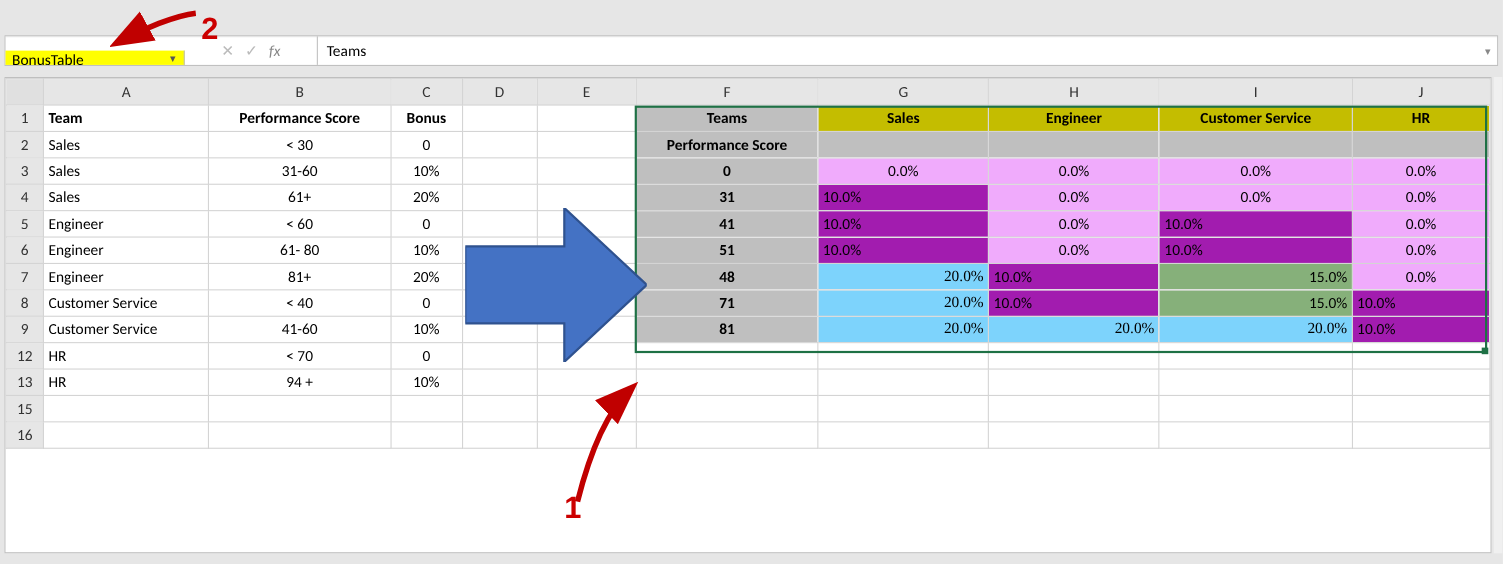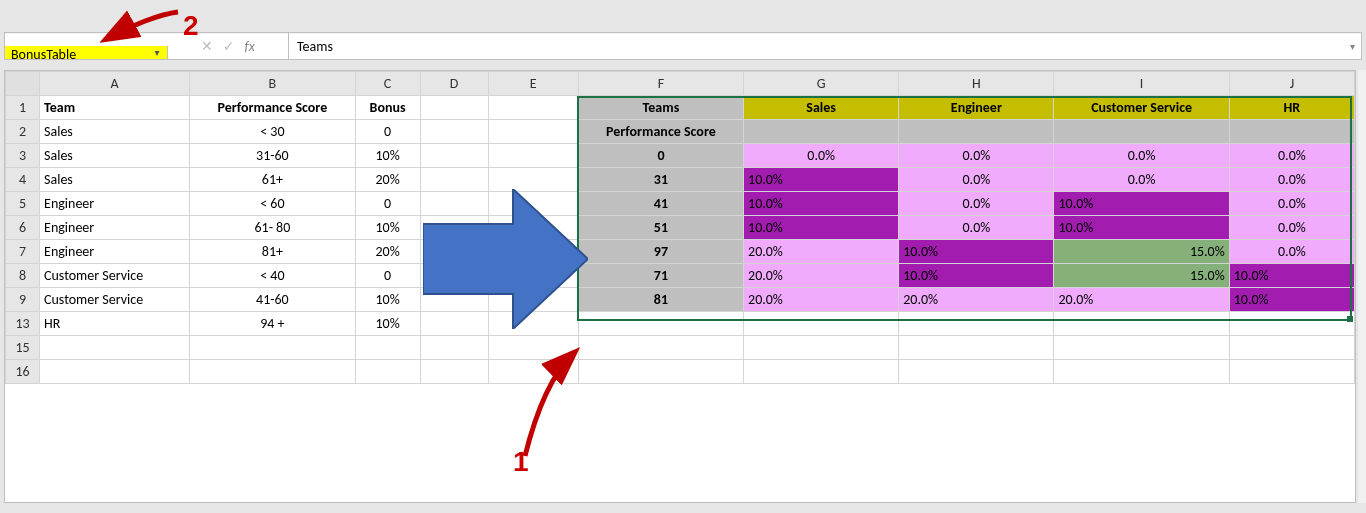--- a/index.html
+++ b/index.html
@@ -128,21 +128,21 @@
     text-align: center;
   }
   .bm-teamhdr {
     background: #c4bd00;
     color: #000;
     font-weight: bold;
     text-align: center;
   }
   .bm-red    { background: #f0abfc; text-align:center; }
   .bm-yellow { background: #a21caf; }
-  .bm-green  { background: #f0abfc; text-align:left; }
+  .bm-green  { background: #7dd3fc; text-align:right;font-family:Liberation Serif, serif; }
   .bm-green2 { background: #86b07a; text-align:right; }
   
   .selection-box {
     position: absolute;
     border: 2px solid #1e7145;
     pointer-events: none;
     box-sizing: border-box;
   }
   .selection-handle {
     position: absolute;
@@ -301,21 +301,21 @@
             <td class="bm-yellow">10.0%</td>
             <td class="bm-red">0.0%</td>
           </tr>
           <tr>
             <td class="rownum">7</td>
             <td class="left">Engineer</td>
             <td class="center">81+</td>
             <td class="center">20%</td>
             <td></td>
             <td></td>
-            <td class="bm-lbl">97</td>
+            <td class="bm-lbl">48</td>
             <td class="bm-green">20.0%</td>
             <td class="bm-yellow">10.0%</td>
             <td class="bm-green2">15.0%</td>
             <td class="bm-red">0.0%</td>
           </tr>
           <tr>
             <td class="rownum">8</td>
             <td class="left">Customer Service</td>
             <td class="center">&lt; 40</td>
             <td class="center">0</td>
@@ -332,20 +332,33 @@
             <td class="left">Customer Service</td>
             <td class="center">41-60</td>
             <td class="center">10%</td>
             <td></td>
             <td></td>
             <td class="bm-lbl">81</td>
             <td class="bm-green">20.0%</td>
             <td class="bm-green">20.0%</td>
             <td class="bm-green">20.0%</td>
             <td class="bm-yellow">10.0%</td>
+          </tr>
+          <tr>
+            <td class="rownum">12</td>
+            <td class="left">HR</td>
+            <td class="center">&lt; 70</td>
+            <td class="center">0</td>
+            <td></td>
+            <td></td>
+            <td></td>
+            <td></td>
+            <td></td>
+            <td></td>
+            <td></td>
           </tr>
           <tr>
             <td class="rownum">13</td>
             <td class="left">HR</td>
             <td class="center">94 +</td>
             <td class="center">10%</td>
             <td></td>
             <td></td>
             <td></td>
             <td></td>

